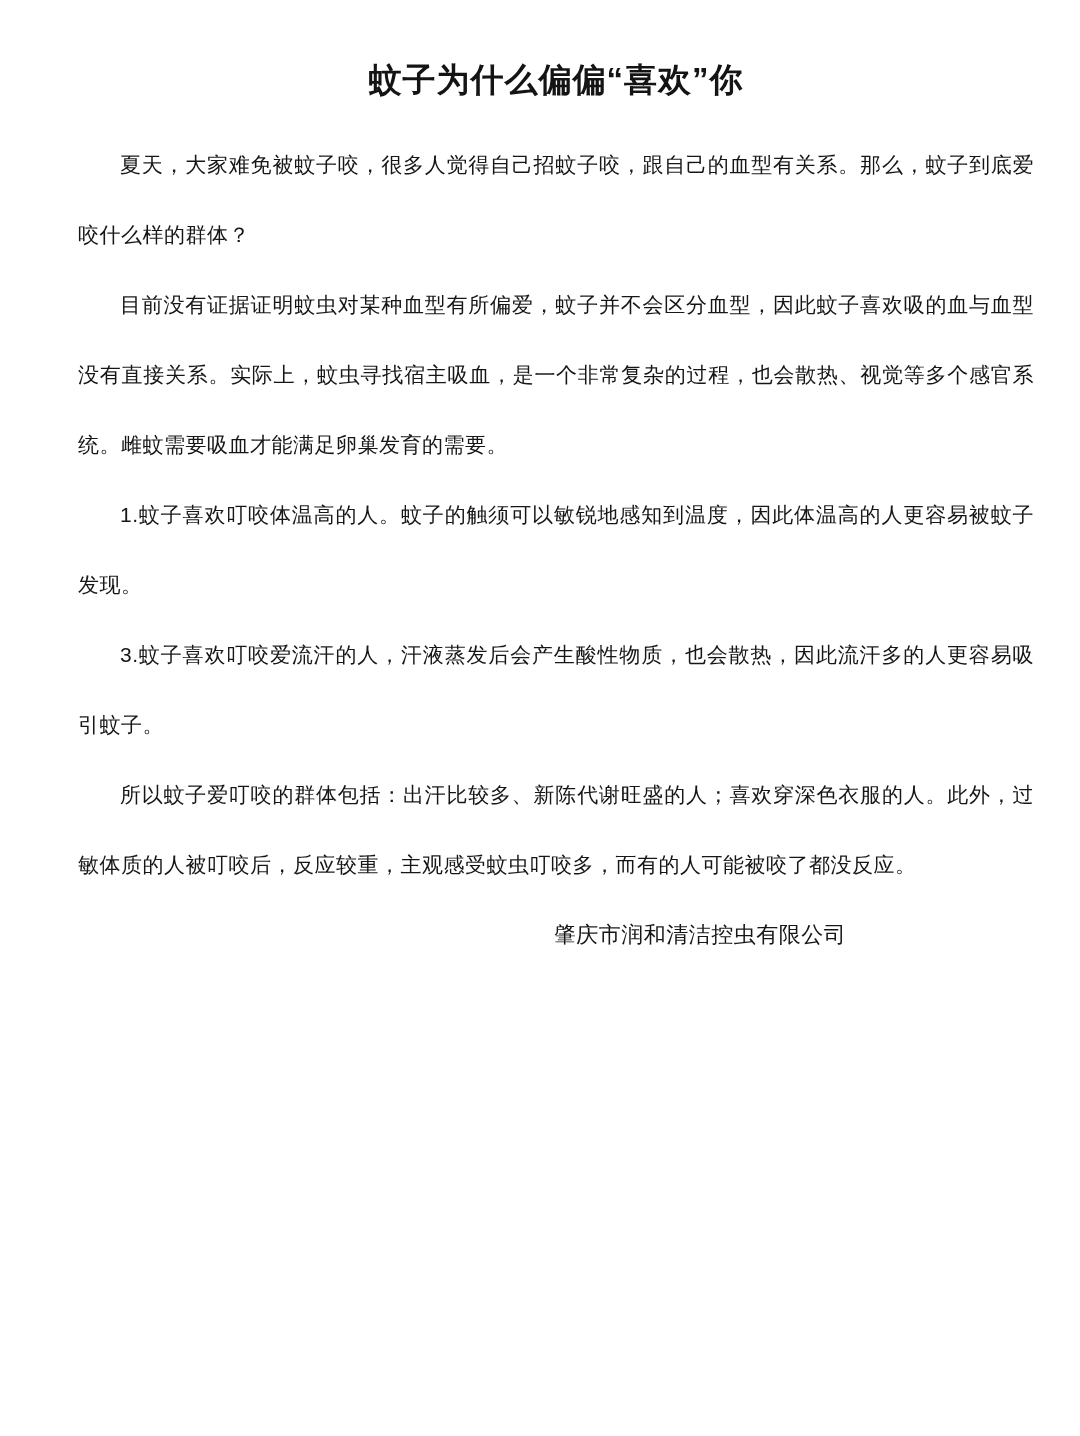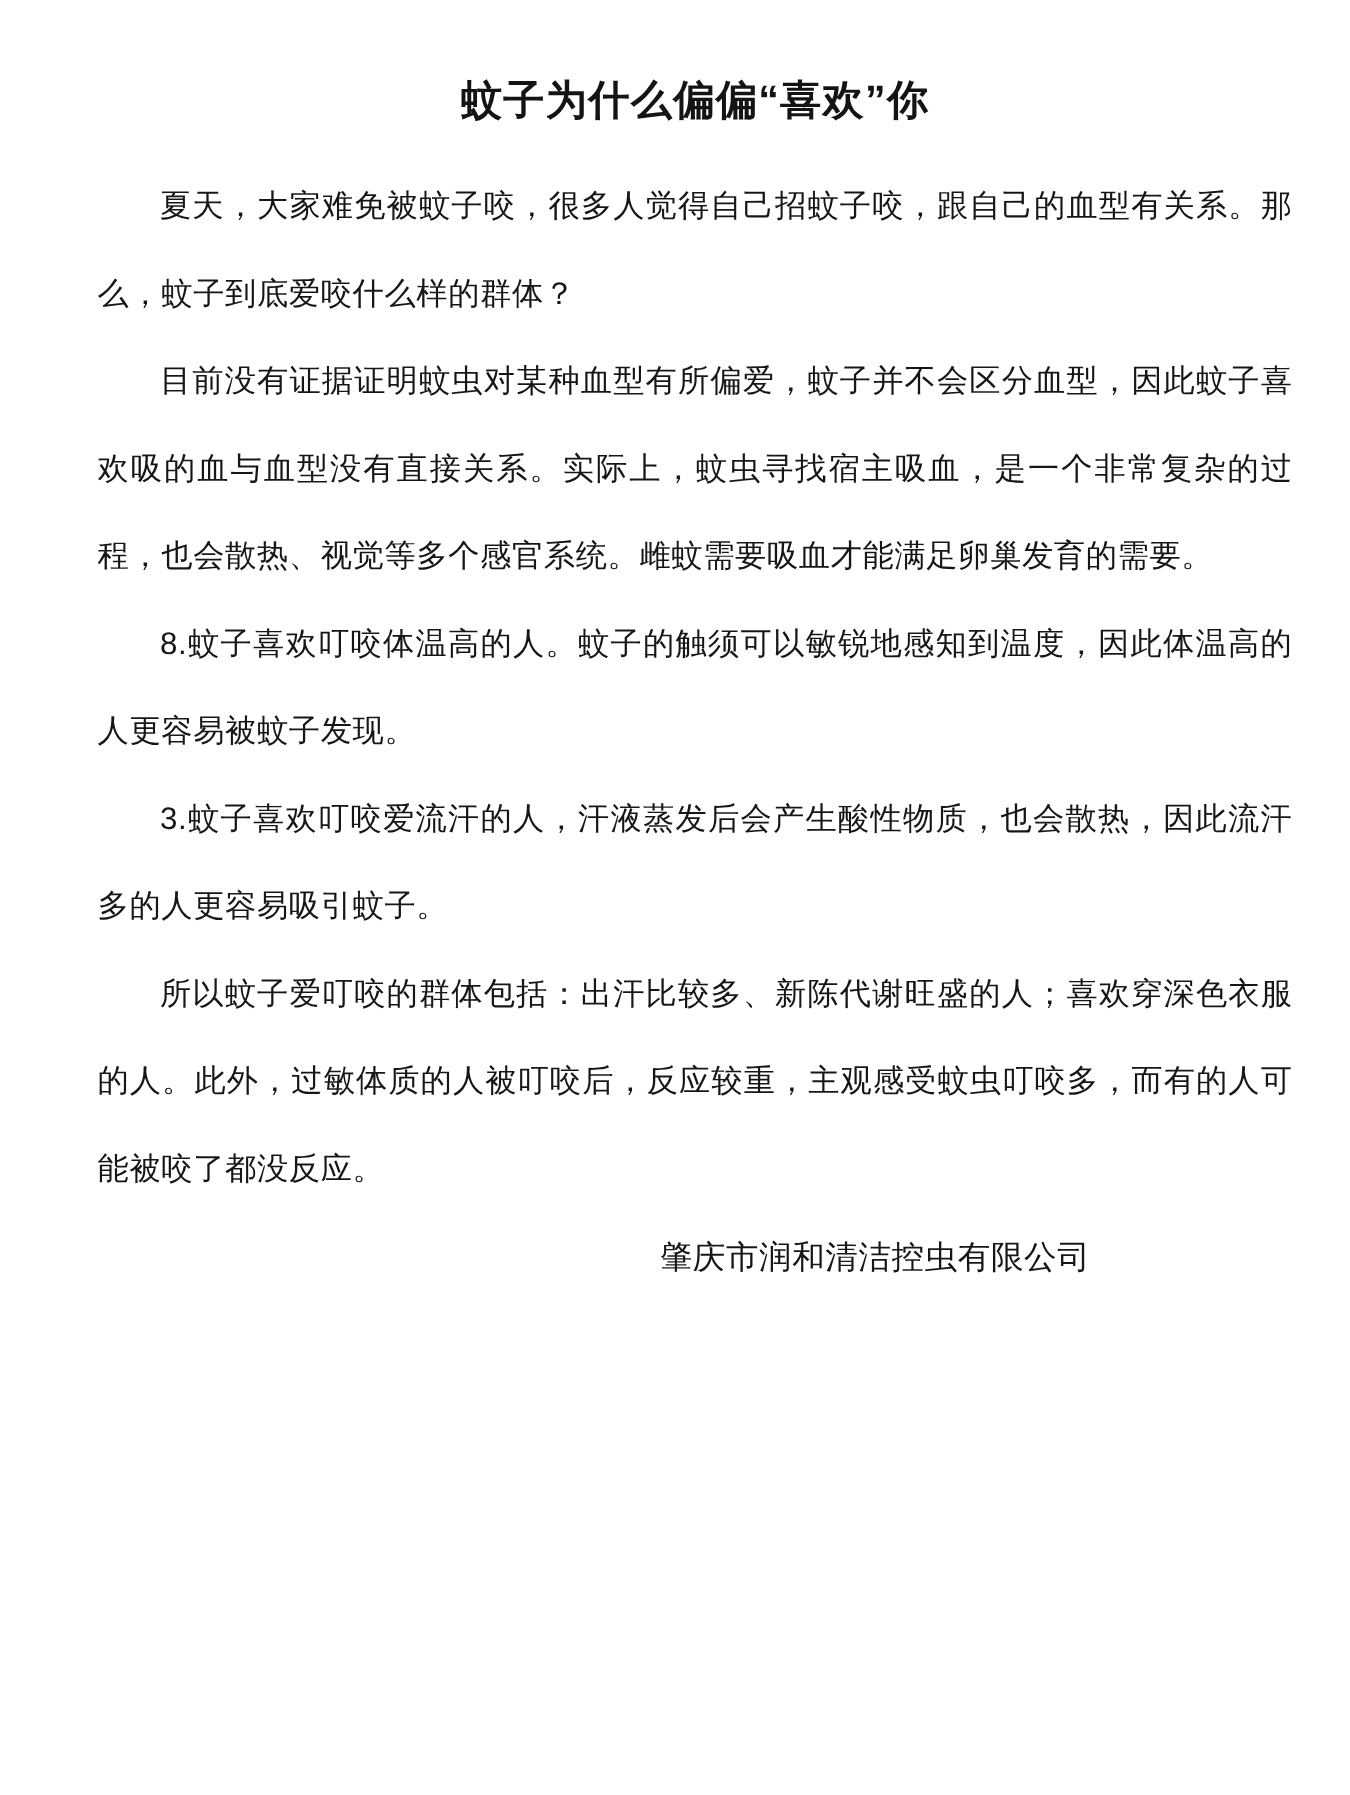--- a/index.html
+++ b/index.html
@@ -22,52 +22,52 @@
   .doc-title {
     font-size: 33px;
     font-weight: 700;
     line-height: 48px;
     text-align: center;
     letter-spacing: 1px;
     margin: 0 0 26px 0;
     color: #141414;
   }
   .doc-paragraph {
-    font-size: 25px;
+    font-size: 21px;
     line-height: 70px;
     letter-spacing: 0.5px;
     text-align: justify;
     text-indent: 2em;
     margin: 0;
     color: #161616;
     font-weight: 500;
   }
   .doc-signature {
-    font-size: 26px;
+    font-size: 22px;
     line-height: 70px;
     letter-spacing: 0.5px;
     text-align: center;
     padding-left: 288px; 
     margin: 0;
     color: #161616;
     font-weight: 500;
     white-space: nowrap;
   }
 </style>
 </head>
 <body>
 
 <div class="page">
   <h1 class="doc-title">蚊子为什么偏偏“喜欢”你</h1>
 
   <p class="doc-paragraph">夏天，大家难免被蚊子咬，很多人觉得自己招蚊子咬，跟自己的血型有关系。那么，蚊子到底爱咬什么样的群体？</p>
 
   <p class="doc-paragraph">目前没有证据证明蚊虫对某种血型有所偏爱，蚊子并不会区分血型，因此蚊子喜欢吸的血与血型没有直接关系。实际上，蚊虫寻找宿主吸血，是一个非常复杂的过程，也会散热、视觉等多个感官系统。雌蚊需要吸血才能满足卵巢发育的需要。</p>
 
-  <p class="doc-paragraph">8.蚊子喜欢叮咬体温高的人。蚊子的触须可以敏锐地感知到温度，因此体温高的人更容易被蚊子发现。</p>
+  <p class="doc-paragraph">1.蚊子喜欢叮咬体温高的人。蚊子的触须可以敏锐地感知到温度，因此体温高的人更容易被蚊子发现。</p>
 
 
   <p class="doc-paragraph">3.蚊子喜欢叮咬爱流汗的人，汗液蒸发后会产生酸性物质，也会散热，因此流汗多的人更容易吸引蚊子。</p>
 
   <p class="doc-paragraph">所以蚊子爱叮咬的群体包括：出汗比较多、新陈代谢旺盛的人；喜欢穿深色衣服的人。此外，过敏体质的人被叮咬后，反应较重，主观感受蚊虫叮咬多，而有的人可能被咬了都没反应。</p>
 
 
   <p class="doc-signature">肇庆市润和清洁控虫有限公司</p>
 </div>
 

